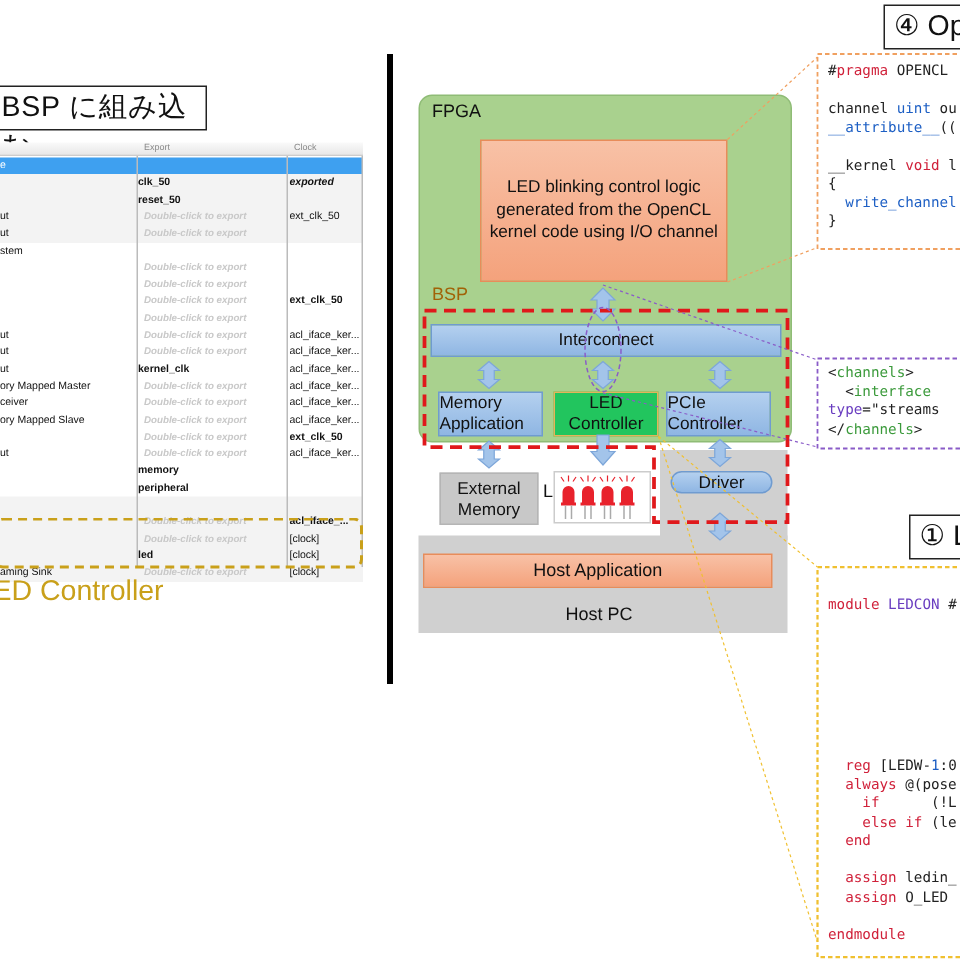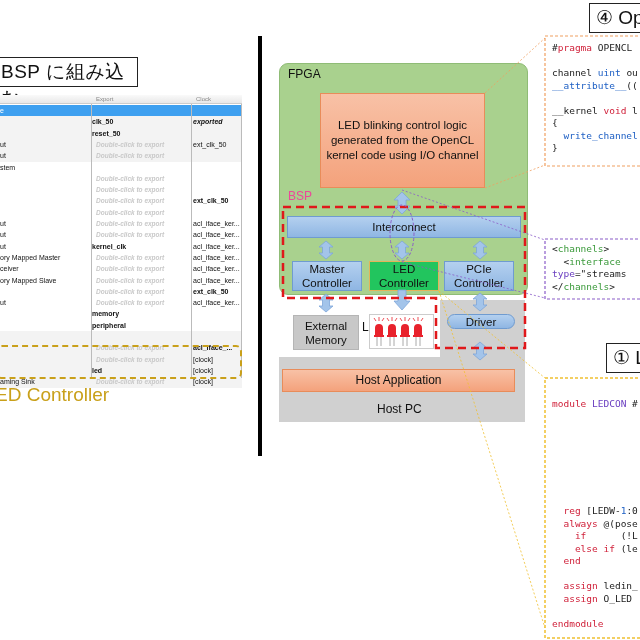--- a/index.html
+++ b/index.html
@@ -49,24 +49,24 @@
     position: absolute; left: 279px; top: 63px; width: 249px; height: 232px;
     background: #a9d18e; border: 1px solid #8fbc76; border-radius: 9px;
   }
   .lbl { position: absolute; font-size: 12px; }
   .kernel-box {
     position: absolute; left: 320px; top: 93px; width: 165px; height: 95px;
     background: linear-gradient(#f8c1a6, #f4a27c); border: 1px solid #e88c5a;
     display: flex; align-items: center; justify-content: center; text-align: center;
     font-size: 11.5px; line-height: 15px; padding: 4px;
   }
-  .bsp-label { position: absolute; left: 288px; top: 189px; font-size: 12px; color: #ec4899; }
+  .bsp-label { position: absolute; left: 288px; top: 189px; font-size: 12px; color: #a16207; }
   .bluebox {
     position: absolute; background: linear-gradient(#b4d0ef, #8fb6e3);
-    border: 1px solid #6f9bd0; text-align: center; font-size: 11.5px; line-height: 14px;
+    border: 1px solid #6f9bd0; text-align: left; font-size: 11.5px; line-height: 14px;
     display: flex; align-items: center; justify-content: center;
   }
   .yellowbox {
     position: absolute; background: #22c55e; border: 1px solid #e4b35a;
     text-align: center; font-size: 11.5px; line-height: 14px;
     display: flex; align-items: center; justify-content: center;
   }
   .graybox {
     position: absolute; background: #c8c8c8; border: 1px solid #b5b5b5;
     text-align: center; font-size: 11.5px; line-height: 14px;
@@ -253,21 +253,21 @@
 <div class="lbl" style="left:288px;top:67px;">FPGA</div>
 <div class="kernel-box">
   <span>LED blinking control logic generated from the OpenCL kernel code using I/O channel</span>
 </div>
 <div class="bsp-label">BSP</div>
 
 <div class="bluebox" style="left:287px;top:216px;width:234px;height:22px;">
   <span>Interconnect</span>
 </div>
 <div class="bluebox" style="left:292px;top:261px;width:70px;height:30px;">
-  <span>Master Controller</span>
+  <span>Memory Application</span>
 </div>
 <div class="yellowbox" style="left:369px;top:261px;width:70px;height:30px;">
   <span>LED Controller</span>
 </div>
 <div class="bluebox" style="left:444px;top:261px;width:70px;height:30px;">
   <span>PCIe Controller</span>
 </div>
 
 <div class="lbl" style="left:362px;top:300px;margin-top:20px;">LEDs</div>
 <div class="leds-box">

